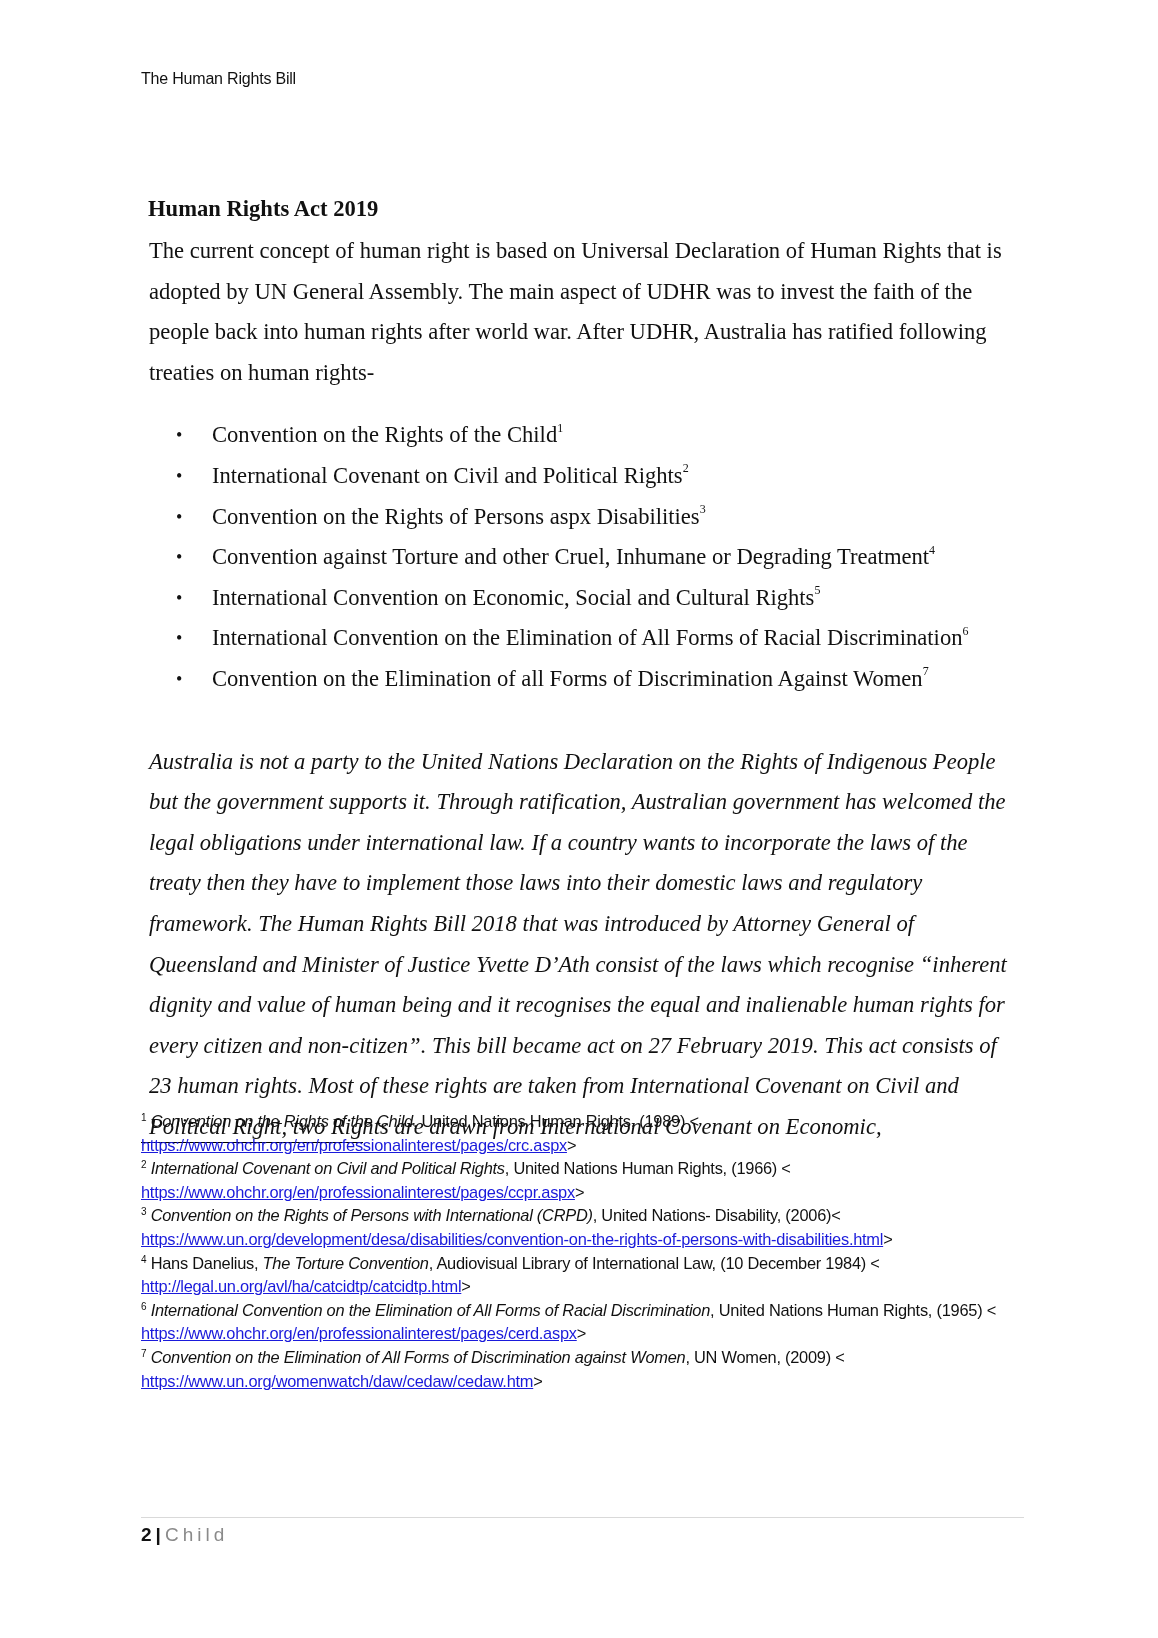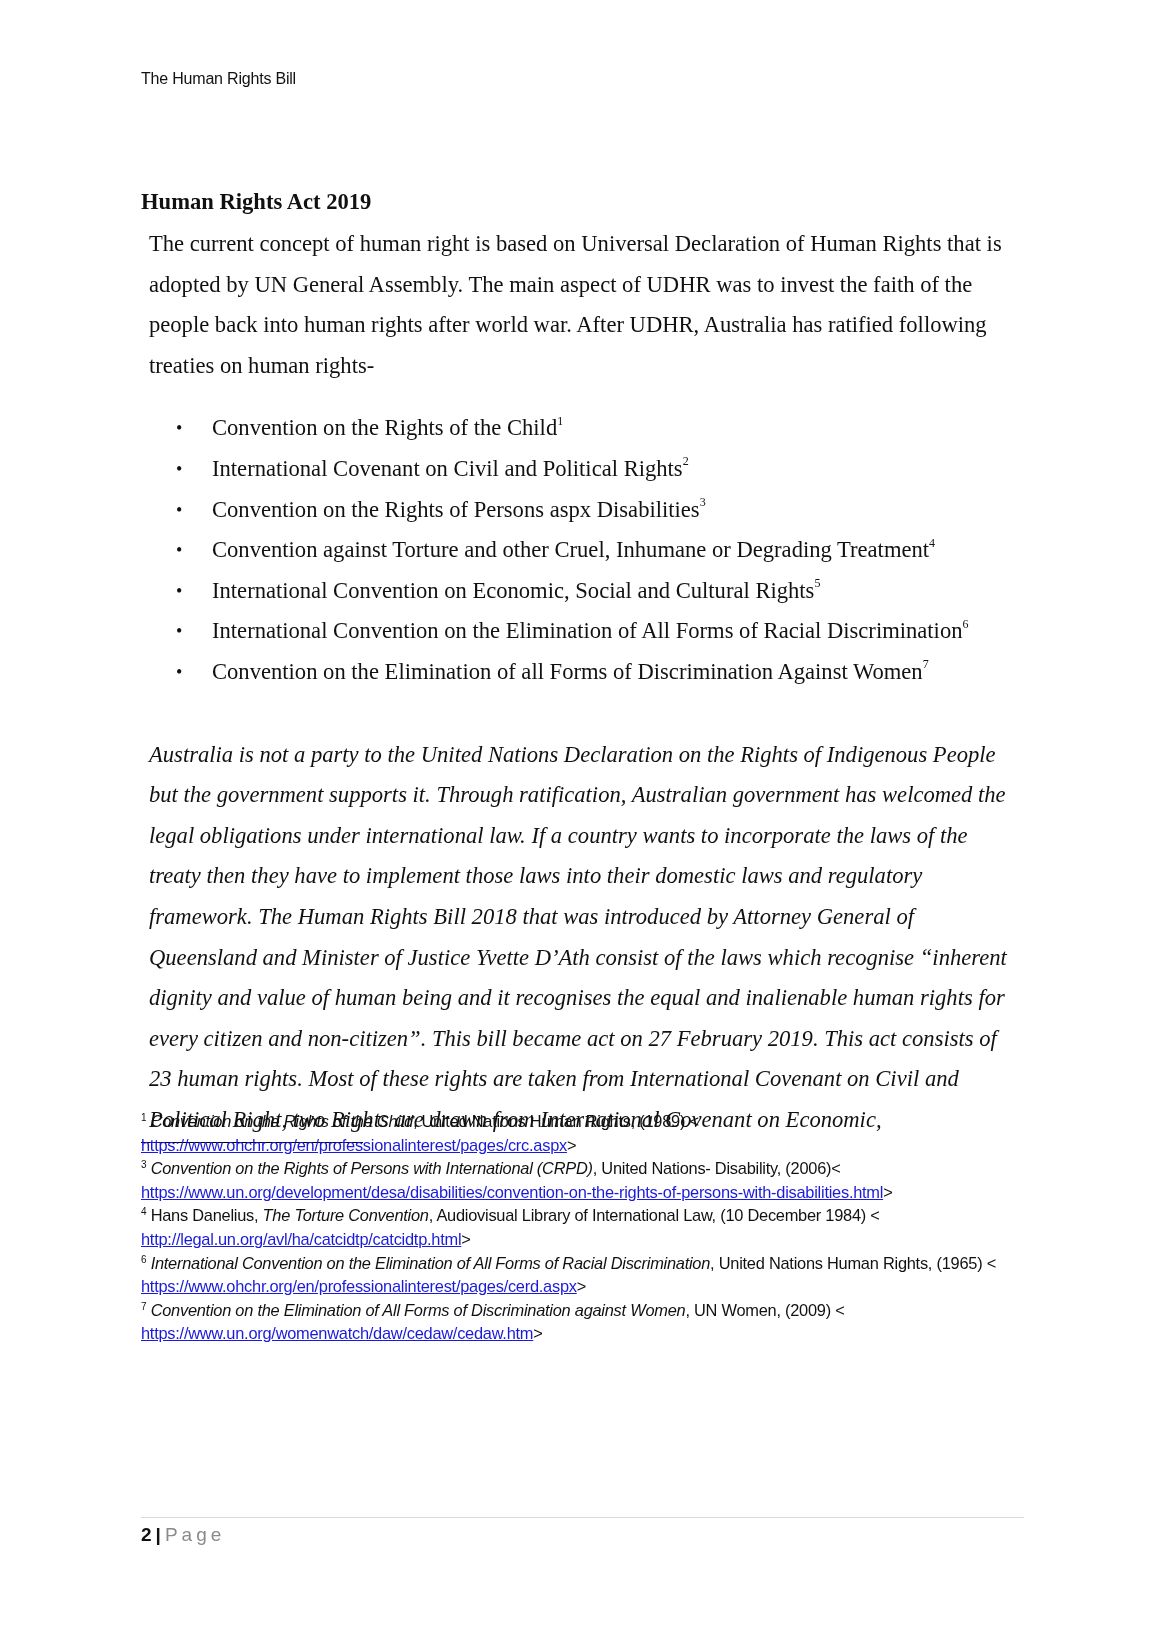--- a/index.html
+++ b/index.html
@@ -1,20 +1,20 @@
 <!DOCTYPE html>
 <html><head>
 <meta charset="utf-8">
 <style>
   html, body { margin: 0; padding: 0; background: #ffffff; }
   body { width: 1158px; height: 1638px; position: relative; overflow: hidden; color: #111; }
   .page { position: absolute; left: 0; top: 0; width: 1158px; height: 1638px; }
   .header-title { position: absolute; left: 141px; top: 70px; font-family: "Liberation Sans", sans-serif; font-size: 16px; letter-spacing: -0.2px; color: #111; }
   .body-area { position: absolute; left: 141px; top: 188px; width: 890px; font-family: "Liberation Serif", serif; font-size: 22.6px; color: #111; }
-  .section-heading { font-weight: bold; font-size: 22.6px; line-height: 28px; margin: 0; }
+  .section-heading { font-weight: bold; font-size: 22.6px; line-height: 28px; margin: 7px; }
   .para { margin: 8px; line-height: 40.6px; }
   .bullets { list-style: none; margin: 22px 0 0 0; padding: 0; }
   .bullets li { position: relative; padding-left: 71px; line-height: 40.6px; }
   .bullet-dot { position: absolute; left: 35px; top: 0; font-size: 18px; }
   sup.fn { font-size: 12px; line-height: 0; vertical-align: super; position: relative; top: -2px; }
   .para2 { margin-top: 42px; font-style: italic; }
   .fn-rule { position: absolute; left: 141px; top: 1142px; width: 222px; border-top: 1.5px solid #000; }
   .footnotes { position: absolute; left: 141px; top: 1110px; width: 880px; font-family: "Liberation Sans", sans-serif; font-size: 16.4px; line-height: 23.6px; color: #111; letter-spacing: -0.25px; }
   .footnote { margin: 0; }
   .footnote sup { font-size: 10px; line-height: 0; vertical-align: super; }
@@ -47,24 +47,25 @@
       <li><span class="bullet-dot">•</span><span>Convention on the Elimination of all Forms of Discrimination Against Women</span><sup class="fn">7</sup></li>
     </ul>
 
     <p class="para para2">Australia is not a party to the United Nations Declaration on the Rights of Indigenous People but the government supports it. Through ratification, Australian government has welcomed the legal obligations under international law. If a country wants to incorporate the laws of the treaty then they have to implement those laws into their domestic laws and regulatory framework. The Human Rights Bill 2018 that was introduced by Attorney General of Queensland and Minister of Justice Yvette D’Ath consist of the laws which recognise “inherent dignity and value of human being and it recognises the equal and inalienable human rights for every citizen and non-citizen”. This bill became act on 27 February 2019. This act consists of 23 human rights. Most of these rights are taken from International Covenant on Civil and Political Right, two Rights are drawn from International Covenant on Economic,</p>
   </div>
 
   <div class="fn-rule"></div>
 
   <div class="footnotes">
     <p class="footnote"><sup>1</sup> <span></span><i>Convention on the Rights of the Child</i><span>, United Nations Human Rights, (1989) &lt;</span><span> </span><a>https://www.ohchr.org/en/professionalinterest/pages/crc.aspx</a><span>&gt;</span></p>
+    <p class="footnote"><sup>2</sup> <span></span><i>International Covenant on Civil and Political Rights</i><span>, United Nations Human Rights, (1966) &lt;</span><span> </span><a>https://www.ohchr.org/en/professionalinterest/pages/ccpr.aspx</a><span>&gt;</span></p>
     <p class="footnote"><sup>3</sup> <span></span><i>Convention on the Rights of Persons with International (CRPD)</i><span>, United Nations- Disability, (2006)&lt;</span><span> </span><a>https://www.un.org/development/desa/disabilities/convention-on-the-rights-of-persons-with-disabilities.html</a><span>&gt;</span></p>
     <p class="footnote"><sup>4</sup> <span>Hans Danelius, </span><i>The Torture Convention</i><span>, Audiovisual Library of International Law, (10 December 1984) &lt;</span><span> </span><a>http://legal.un.org/avl/ha/catcidtp/catcidtp.html</a><span>&gt;</span></p>
     <p class="footnote"><sup>6</sup> <span></span><i>International Convention on the Elimination of All Forms of Racial Discrimination</i><span>, United Nations Human Rights, (1965) &lt;</span><span> </span><a>https://www.ohchr.org/en/professionalinterest/pages/cerd.aspx</a><span>&gt;</span></p>
     <p class="footnote"><sup>7</sup> <span></span><i>Convention on the Elimination of All Forms of Discrimination against Women</i><span>, UN Women, (2009) &lt;</span><span> </span><a>https://www.un.org/womenwatch/daw/cedaw/cedaw.htm</a><span>&gt;</span></p>
   </div>
 
   <div class="footer-rule"></div>
   <div class="footer">
-    <span class="num">2</span><span class="sep">|</span><span class="pagelbl">Page</span>
+    <span class="num">2</span><span class="sep">|</span><span class="pagelbl">Child</span>
   </div>
 
 </div>
 
 </body></html>

